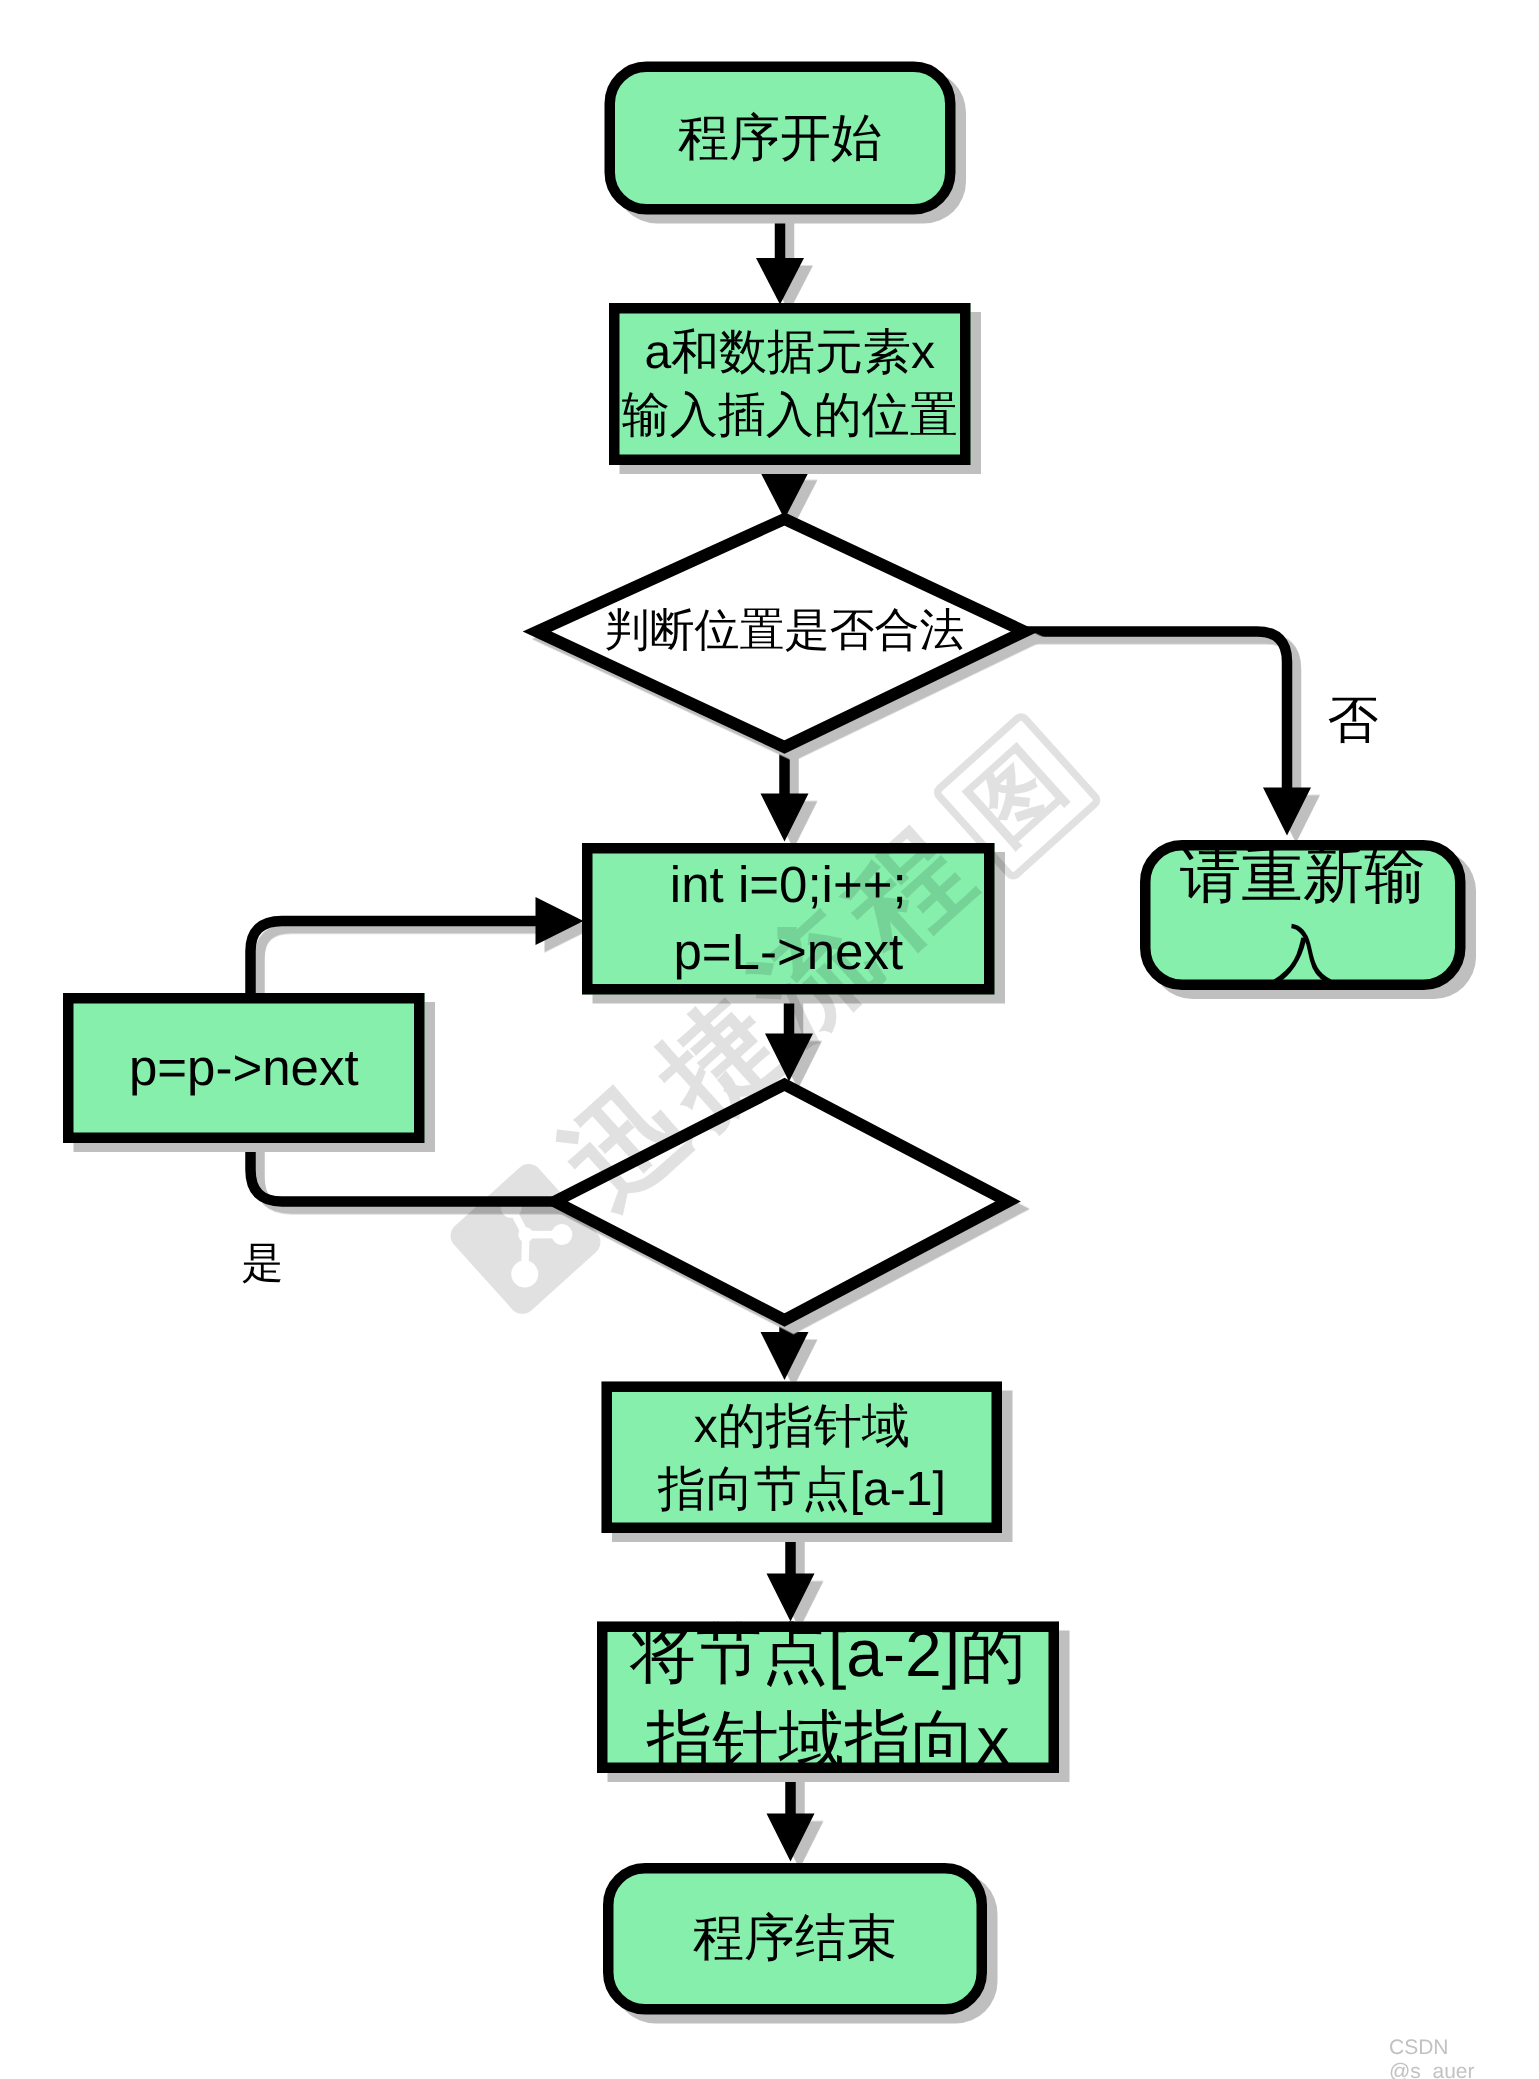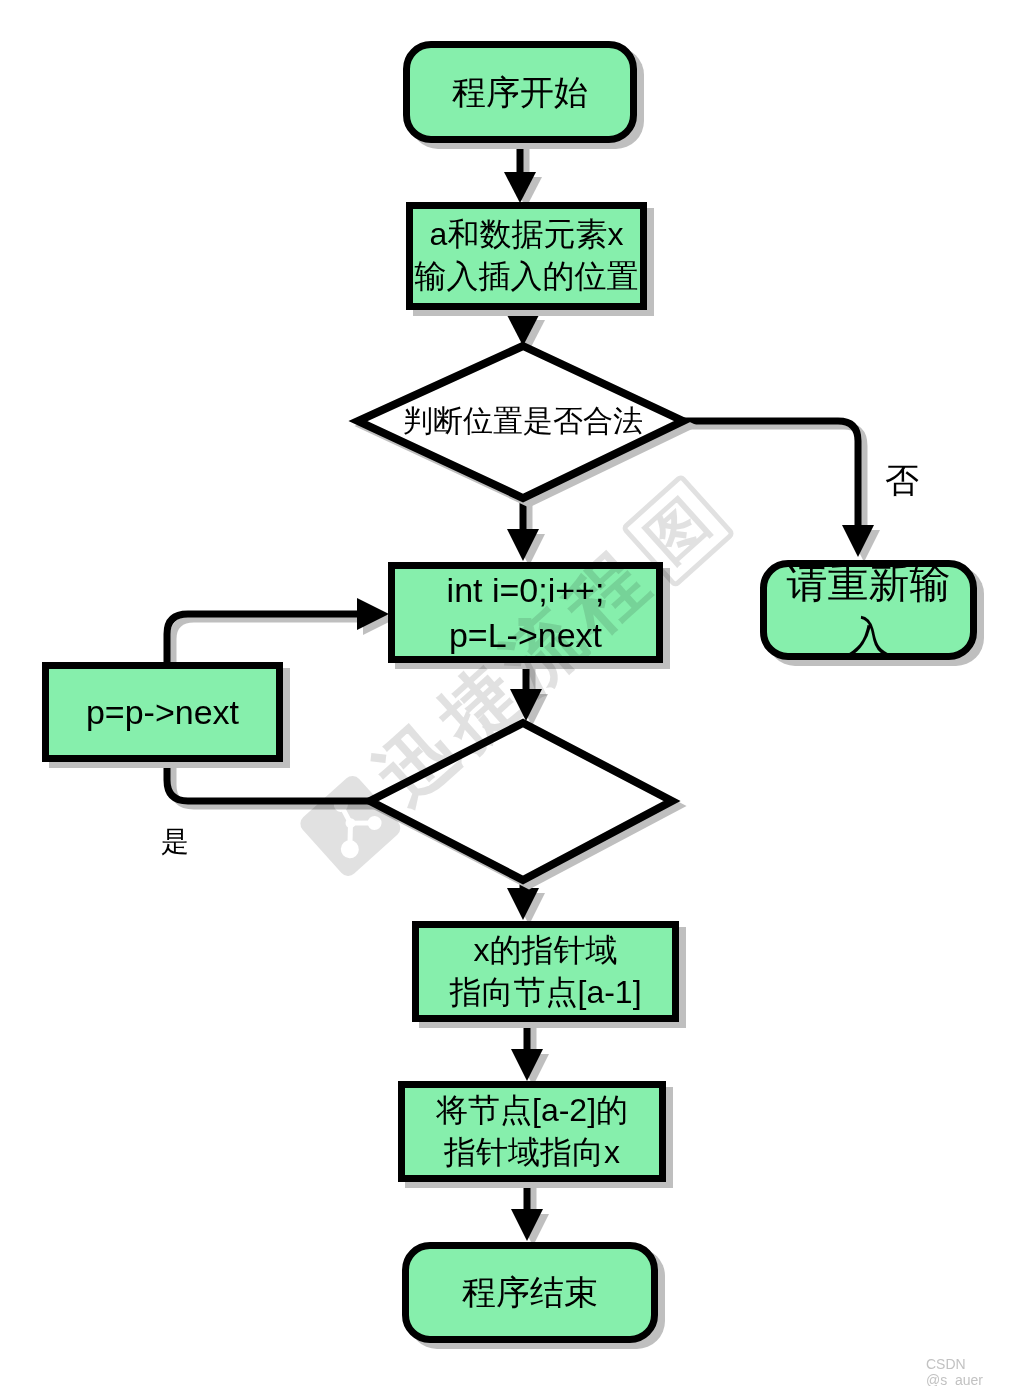--- a/index.html
+++ b/index.html
@@ -120,26 +120,26 @@
 
   <div class="box" style="left:388px; top:562px; width:275px; height:101px; font-size:34px;">
     <div>int i=0;i++;</div>
     <div>p=L-&gt;next</div>
   </div>
 
   <div class="box" style="left:42px; top:662px; width:241px; height:100px; font-size:34px;">
     <div>p=p-&gt;next</div>
   </div>
 
-  <div class="box" style="left:412px; top:921px; width:267px; height:101px; font-size:32px;">
+  <div class="box" style="left:401px; top:921px; width:267px; height:101px; font-size:32px;">
     <div>x的指针域</div>
     <div>指向节点[a-1]</div>
   </div>
 
-  <div class="box" style="left:398px; top:1081px; width:268px; height:101px; font-size:32px;">
+  <div class="box" style="left:398px; top:1081px; width:308px; height:101px; font-size:44px;">
     <div>将节点[a-2]的</div>
     <div>指针域指向x</div>
   </div>
 
   <div class="box rounded" style="left:402px; top:1242px; width:256px; height:101px; font-size:34px;">
     <div>程序结束</div>
   </div>
 
   <div class="lbl" style="left:373px; top:391px; width:300px; height:60px; font-size:30px;">判断位置是否合法</div>
 

